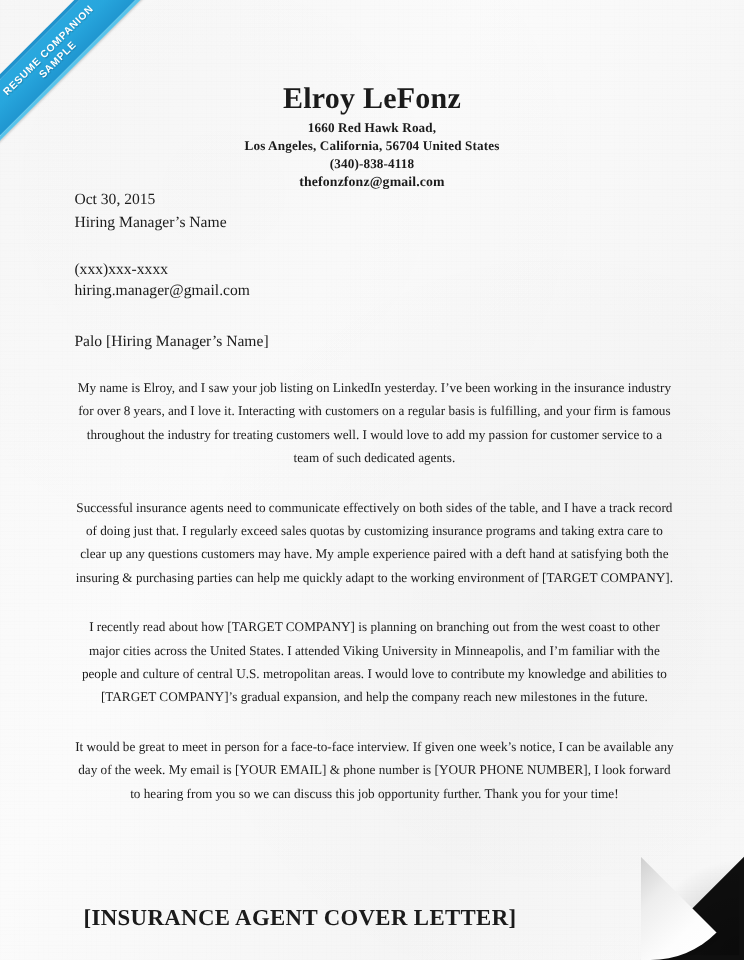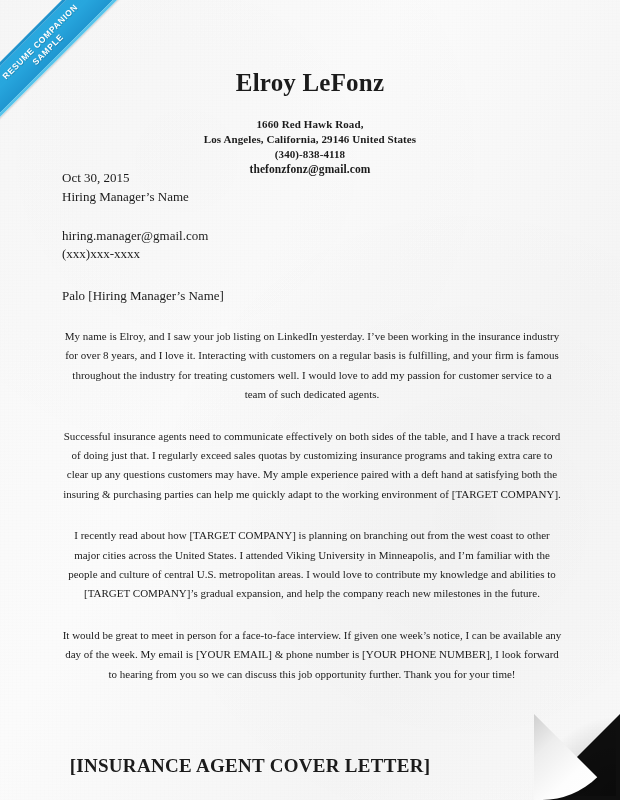--- a/index.html
+++ b/index.html
@@ -72,37 +72,37 @@
     top: 68px;
     left: 0;
     width: 620px;
     text-align: center;
   }
   #name-heading {
     font-size: 25px;
     font-weight: bold;
     letter-spacing: 0.2px;
     line-height: 29px;
-    margin-bottom: 20px;
+    margin-bottom: 3px;
   }
   .contact-line {
     font-size: 11px;
     font-weight: bold;
     line-height: 15px;
     letter-spacing: 0.1px;
   }
   #contact-email {
     font-size: 11.5px;
     letter-spacing: 0.1px;
   }
 
   
   #letter-body {
     position: absolute;
-    top: 168px;
+    top: 156px;
     left: 62px;
     width: 500px;
   }
 
   .meta-line {
     font-size: 13px;
     line-height: 19px;
   }
   #recipient-block { margin-top: 21px; }
   .recipient-line {
@@ -185,33 +185,33 @@
   <div id="ribbon-wrap">
     <div id="ribbon">
       <span class="ribbon-line">RESUME COMPANION</span>
       <span class="ribbon-line">SAMPLE</span>
     </div>
   </div>
 
   <div id="letterhead">
     <div id="name-heading">Elroy LeFonz</div>
     <div class="contact-line">1660 Red Hawk Road,</div>
-    <div class="contact-line">Los Angeles, California, 29146 United States</div>
+    <div class="contact-line">Los Angeles, California, 56704 United States</div>
     <div class="contact-line">(340)-838-4118</div>
     <div class="contact-line" id="contact-email">thefonzfonz@gmail.com</div>
   </div>
 
   <div id="letter-body">
 
     <div class="meta-line">Oct 30, 2015</div>
     <div class="meta-line">Hiring Manager’s Name</div>
 
     <div id="recipient-block">
+      <div class="recipient-line">(xxx)xxx-xxxx</div>
       <div class="recipient-line">hiring.manager@gmail.com</div>
-      <div class="recipient-line">(xxx)xxx-xxxx</div>
     </div>
 
     <div id="salutation">Palo [Hiring Manager’s Name]</div>
 
     <p class="para">My name is Elroy, and I saw your job listing on LinkedIn yesterday. I’ve been working in the insurance industry for over 8 years, and I love it. Interacting with customers on a regular basis is fulfilling, and your firm is famous throughout the industry for treating customers well. I would love to add my passion for customer service to a team of such dedicated agents.</p>
     <p class="para">Successful insurance agents need to communicate effectively on both sides of the table, and I have a track record of doing just that. I regularly exceed sales quotas by customizing insurance programs and taking extra care to clear up any questions customers may have. My ample experience paired with a deft hand at satisfying both the insuring &amp; purchasing parties can help me quickly adapt to the working environment of [TARGET COMPANY].</p>
     <p class="para">I recently read about how [TARGET COMPANY] is planning on branching out from the west coast to other major cities across the United States. I attended Viking University in Minneapolis, and I’m familiar with the people and culture of central U.S. metropolitan areas. I would love to contribute my knowledge and abilities to [TARGET COMPANY]’s gradual expansion, and help the company reach new milestones in the future.</p>
     <p class="para">It would be great to meet in person for a face-to-face interview. If given one week’s notice, I can be available any day of the week. My email is [YOUR EMAIL] &amp; phone number is [YOUR PHONE NUMBER], I look forward to hearing from you so we can discuss this job opportunity further. Thank you for your time!</p>
 
   </div>

